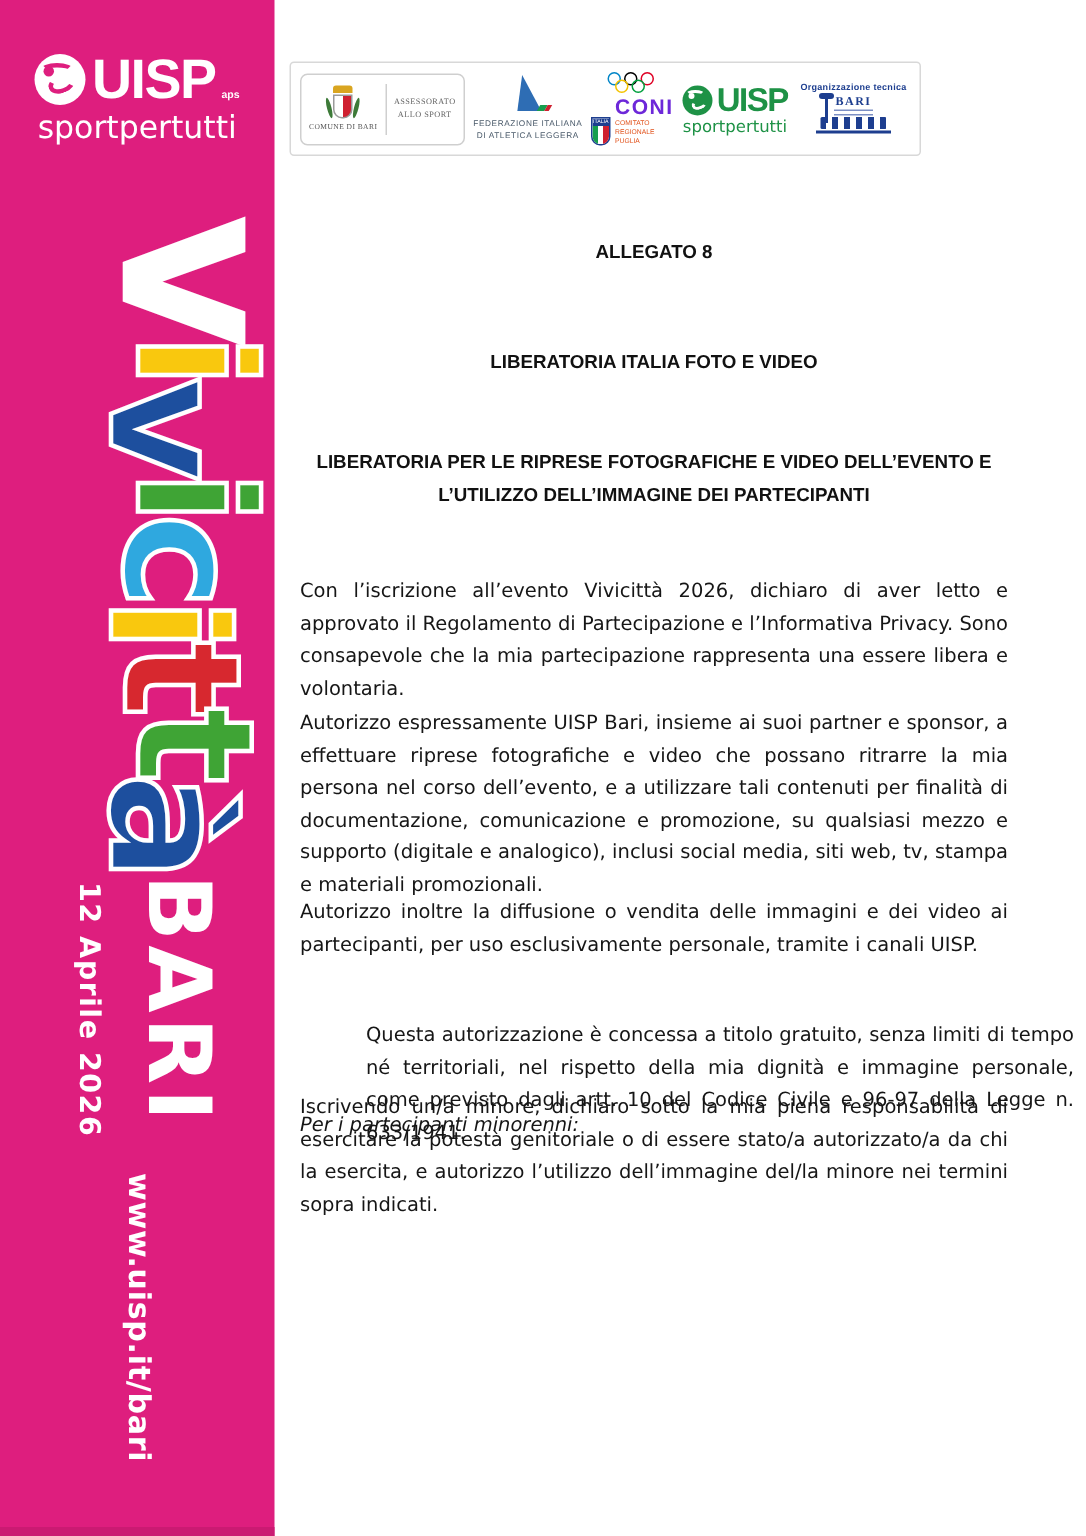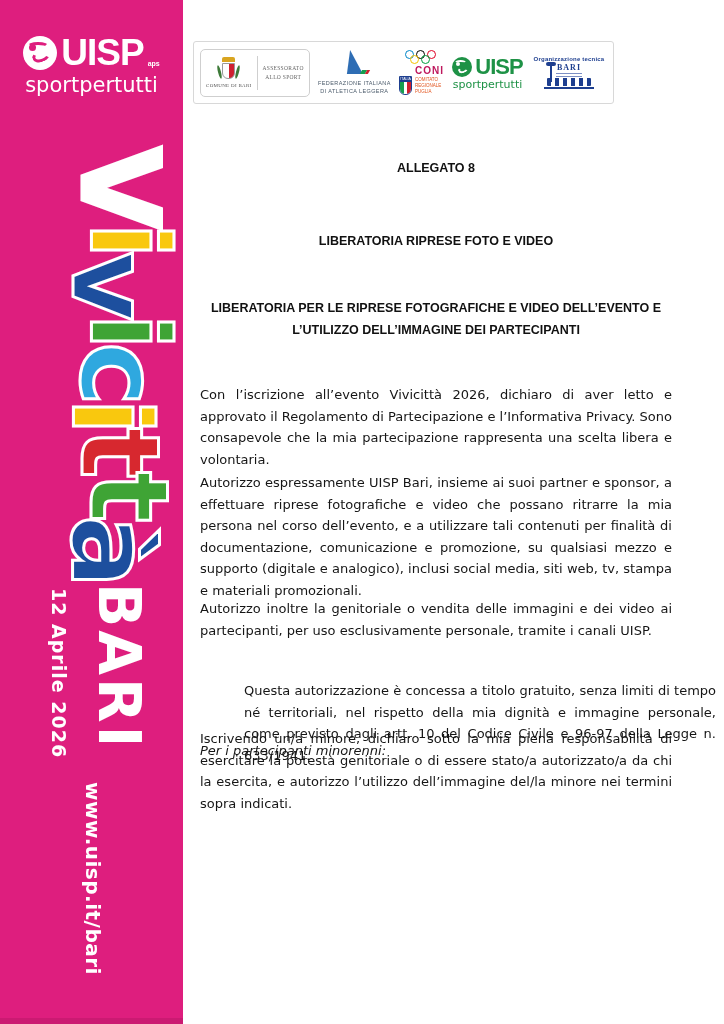--- a/index.html
+++ b/index.html
@@ -115,21 +115,21 @@
   .rings { position: relative; width: 34px; height: 14px; margin: 0 auto 2px auto; }
   .ring { position: absolute; width: 9px; height: 9px; border-radius: 50%; border: 1.6px solid; background: transparent; }
   .ring.r1 { left: 0;  top: 0; border-color: #0085C7; }
   .ring.r2 { left: 11px; top: 0; border-color: #000000; }
   .ring.r3 { left: 22px; top: 0; border-color: #DF0024; }
   .ring.r4 { left: 5px; top: 5px; border-color: #F4C300; }
   .ring.r5 { left: 16px; top: 5px; border-color: #009F3D; }
   .coni-shield { width: 13px; height: 19px; border-radius: 0 0 6px 6px; overflow: hidden; border: 1px solid #1d3e8f; position: relative; }
   .coni-shield .band { position: absolute; top: 0; left: 0; right: 0; height: 5px; background: #1d3e8f; color: #fff; font-size: 3.5px; text-align: center; line-height: 5px; font-family: "Liberation Sans", sans-serif; }
   .coni-shield .tric { position: absolute; top: 5px; left: 0; right: 0; bottom: 0; background: linear-gradient(90deg, #179e4e 33%, #fff 33%, #fff 66%, #cf2030 66%); }
-  .coni-word { font-family: "Liberation Sans", sans-serif; font-weight: bold; font-size: 10px; color: #be185d; letter-spacing: 1px; line-height: 1; }
+  .coni-word { font-family: "Liberation Sans", sans-serif; font-weight: bold; font-size: 14px; color: #6d28d9; letter-spacing: 1px; line-height: 1; }
   .coni-sub { font-family: "Liberation Sans", sans-serif; font-size: 4.5px; color: #e2541e; line-height: 1.4; margin-top: 1px; }
 
   .uisp-green { display: flex; align-items: center; gap: 3px; }
   .uisp-green-word { font-family: "Liberation Sans", sans-serif; font-weight: bold; font-size: 22px; color: #1e9246; letter-spacing: -1px; line-height: 1; }
   .uisp-green-tag { font-family: "DejaVu Sans", sans-serif; font-size: 11px; color: #1e9246; line-height: 1; margin-top: 1px; }
   .globe { border-radius: 50%; position: relative; overflow: hidden; flex: none; }
   .globe .swoosh { position: absolute; border-radius: 50%; }
   .globe .dot { position: absolute; border-radius: 50%; }
 
   .tecnica { width: 76px; }
@@ -285,24 +285,24 @@
         <div class="sub-lines"></div>
         <div class="figures"></div>
         <div class="base"></div>
       </div>
     </div>
 
   </header>
 
   <main>
     <h1 class="doc-h" id="title1">ALLEGATO 8</h1>
-    <h2 class="doc-h" id="title2">LIBERATORIA RIPRESE FOTO E VIDEO</h2>
+    <h2 class="doc-h" id="title2">LIBERATORIA ITALIA FOTO E VIDEO</h2>
     <h3 class="doc-h" id="title3">LIBERATORIA PER LE RIPRESE FOTOGRAFICHE E VIDEO DELL’EVENTO E L’UTILIZZO DELL’IMMAGINE DEI PARTECIPANTI</h3>
 
-    <p class="doc-p" id="para1">Con l’iscrizione all’evento Vivicittà 2026, dichiaro di aver letto e approvato il Regolamento di Partecipazione e l’Informativa Privacy. Sono consapevole che la mia partecipazione rappresenta una scelta libera e volontaria.</p>
+    <p class="doc-p" id="para1">Con l’iscrizione all’evento Vivicittà 2026, dichiaro di aver letto e approvato il Regolamento di Partecipazione e l’Informativa Privacy. Sono consapevole che la mia partecipazione rappresenta una essere libera e volontaria.</p>
     <p class="doc-p" id="para2">Autorizzo espressamente UISP Bari, insieme ai suoi partner e sponsor, a effettuare riprese fotografiche e video che possano ritrarre la mia persona nel corso dell’evento, e a utilizzare tali contenuti per finalità di documentazione, comunicazione e promozione, su qualsiasi mezzo e supporto (digitale e analogico), inclusi social media, siti web, tv, stampa e materiali promozionali.</p>
-    <p class="doc-p" id="para3">Autorizzo inoltre la genitoriale o vendita delle immagini e dei video ai partecipanti, per uso esclusivamente personale, tramite i canali UISP.</p>
+    <p class="doc-p" id="para3">Autorizzo inoltre la diffusione o vendita delle immagini e dei video ai partecipanti, per uso esclusivamente personale, tramite i canali UISP.</p>
     <p class="doc-p" id="para4">Questa autorizzazione è concessa a titolo gratuito, senza limiti di tempo né territoriali, nel rispetto della mia dignità e immagine personale, come previsto dagli artt. 10 del Codice Civile e 96-97 della Legge n. 633/1941.</p>
     <p class="doc-p italic" id="minors-heading">Per i partecipanti minorenni:</p>
     <p class="doc-p" id="para5">Iscrivendo un/a minore, dichiaro sotto la mia piena responsabilità di esercitare la potestà genitoriale o di essere stato/a autorizzato/a da chi la esercita, e autorizzo l’utilizzo dell’immagine del/la minore nei termini sopra indicati.</p>
   </main>
 
 </div>
 
 </body></html>

